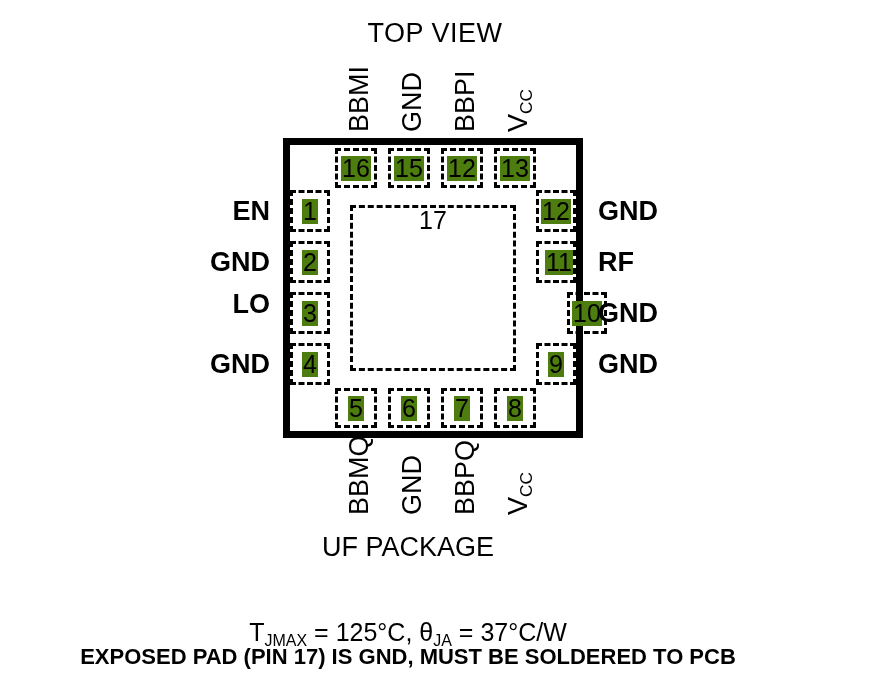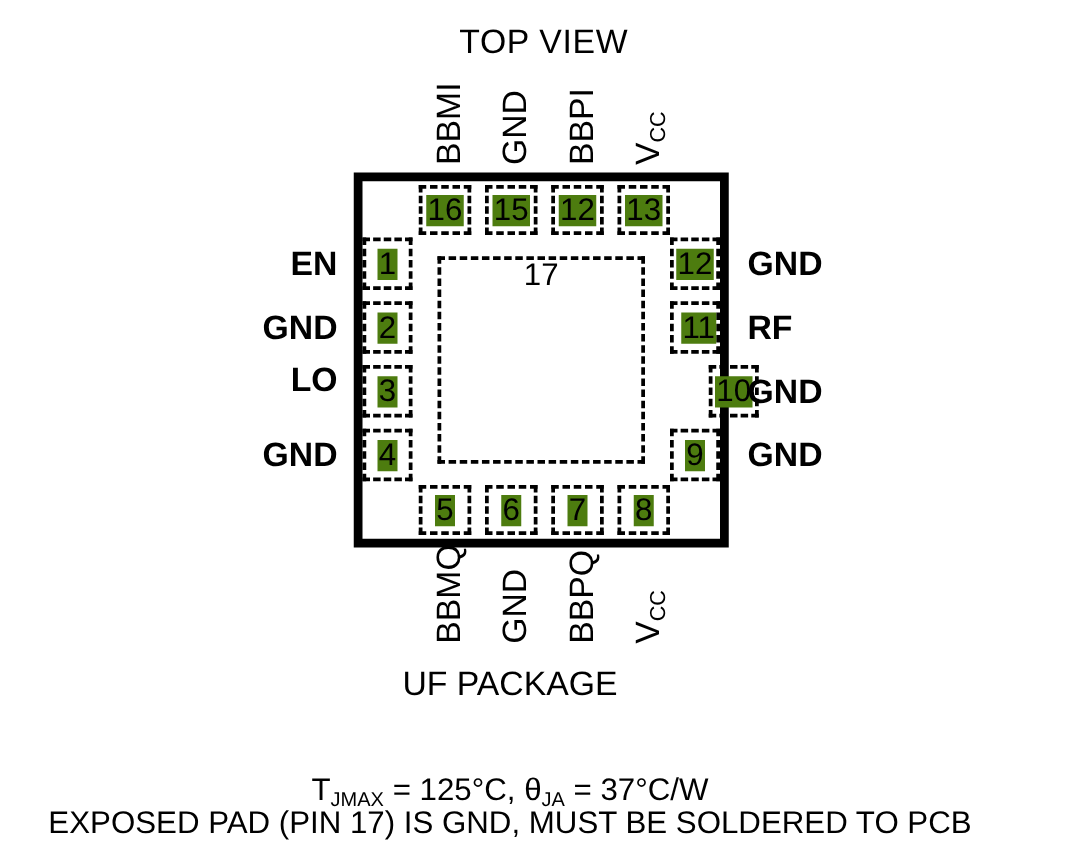--- a/index.html
+++ b/index.html
@@ -129,21 +129,21 @@
     position: absolute;
     left: 15px;
     width: 786px;
     text-align: center;
     line-height: 1;
     white-space: nowrap;
   }
   .caption-line1 { top: 534px; font-size: 27px; }
   .caption-line2 { top: 570px; font-size: 27px; }
   .caption-line3 { top: 608px; font-size: 25px; margin-top: 12px; }
-  .caption-line4 { top: 646px; font-size: 25px; }
+  .caption-line4 { top: 646px; font-size: 22px; font-weight: bold; }
 
   .caption sub {
     font-size: 0.64em;
     vertical-align: baseline;
     position: relative;
     top: 0.30em;
   }
 </style>
 </head>
 <body>

